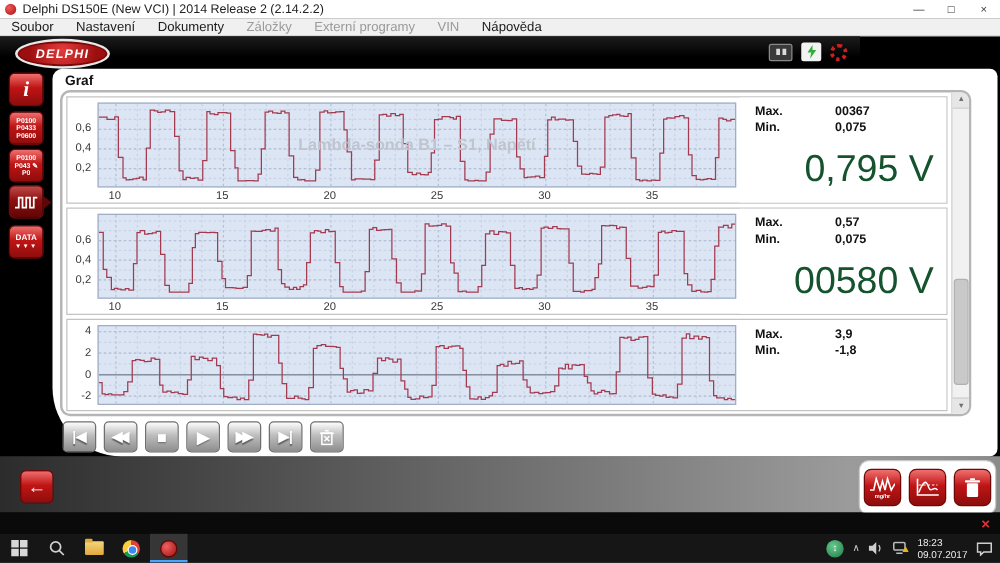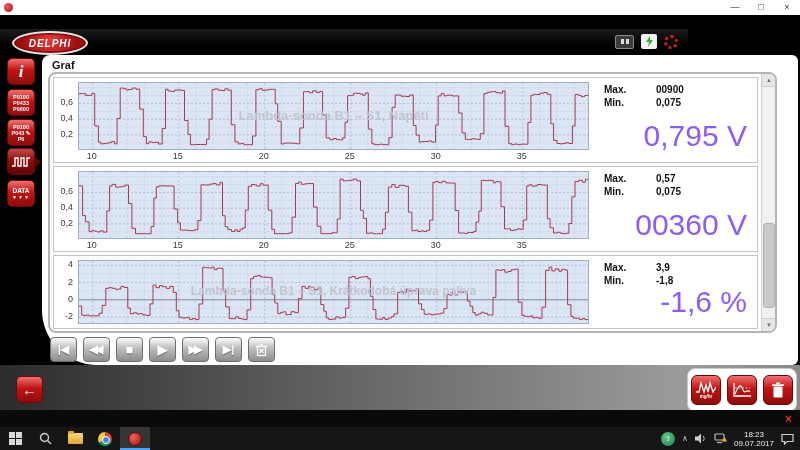--- a/index.html
+++ b/index.html
@@ -55,22 +55,22 @@
   .plot svg{display:block;width:100%;height:100%;}
   .watermark{position:absolute;left:0;right:0;top:50%;transform:translateY(-55%);text-align:center;font-size:13px;font-weight:bold;color:#bfc4ce;white-space:nowrap;pointer-events:none;}
   .watermark.small{font-size:12px;}
   .ylabels{position:absolute;left:0;top:4px;bottom:12px;width:22px;}
   .ylabels span{position:absolute;right:3px;font-size:9px;color:#3a3a3a;}
   .ylabels.nox{bottom:4px;}
   .xlabels{position:absolute;left:24px;right:3px;bottom:0;height:11px;}
   .xlabels span{position:absolute;font-size:9px;color:#3a3a3a;top:0;}
   .info{width:165px;position:relative;padding:5px 8px 4px 12px;font-size:10px;background:#fff;}
   .mmrow{display:flex;font-weight:bold;color:#111;line-height:13px;}
-  .mmrow .lbl{width:52px;}
-  .bigval{position:absolute;right:10px;bottom:9px;font-size:30px;color:#8b5cf6;}
+  .mmrow .lbl{width:64px;}
+  .bigval{position:absolute;right:10px;bottom:9px;font-size:30px;color:#14532d;}
 
   
   #vscroll{position:absolute;right:0;top:0;bottom:0;width:14px;background:#f1f1f1;border-left:1px solid #d0d0d0;}
   .sbtn{position:absolute;left:0;width:14px;height:13px;font-size:6px;color:#707070;text-align:center;line-height:13px;background:#e6e6e6;}
   #sb-up{top:0;border-bottom:1px solid #cfcfcf;}
   #sb-down{bottom:0;border-top:1px solid #cfcfcf;}
   #sb-thumb{position:absolute;left:1px;width:12px;top:58%;height:33%;background:#c9c9c9;border-radius:3px;border:1px solid #b0b0b0;}
 
   
   #playrow{position:absolute;left:8px;top:282px;display:flex;gap:6px;}
@@ -94,36 +94,46 @@
   #start-grid{display:grid;grid-template-columns:6px 6px;grid-template-rows:6px 6px;gap:1px;}
   #start-grid i{background:#d8d8d8;}
   #folder-ic{width:15px;height:11px;background:linear-gradient(#f5d67a,#e0a93e);border-radius:1px;position:relative;}
   #folder-ic::before{content:"";position:absolute;left:0;top:-2px;width:6px;height:3px;background:#e0a93e;border-radius:1px 1px 0 0;}
   #chrome-ic{width:14px;height:14px;border-radius:50%;background:conic-gradient(#db4437 0 33%,#0f9d58 33% 66%,#ffcd40 66% 100%);position:relative;}
   #chrome-ic::after{content:"";position:absolute;left:4px;top:4px;width:6px;height:6px;border-radius:50%;background:#4285f4;border:1px solid #fff;}
   #delphi-ic{width:14px;height:14px;border-radius:50%;background:radial-gradient(circle at 35% 35%,#f06060,#9c0f0f);border:1px solid #5f0606;}
   #tray{margin-left:auto;display:flex;align-items:center;gap:7px;margin-right:6px;color:#ddd;}
   #vci-tray{width:14px;height:14px;border-radius:50%;background:radial-gradient(circle at 40% 35%,#66c98c,#1f7a45);color:#fff;font-size:8px;display:flex;align-items:center;justify-content:center;}
   #chev{font-size:8px;color:#ccc;}
-  #clock{font-size:8px;line-height:9px;text-align:center;color:#eee;}
+  #clock{font-size:8px;line-height:9px;text-align:left;color:#eee;}
 </style>
 </head>
 <body>
 
 <div id="stage">
 
   <div id="titlebar" class="abs">
     <span id="app-dot"></span>
+    <span>Delphi DS150E (New VCI) | 2014 Release 2 (2.14.2.2)</span>
     <span id="win-controls">
       <span class="winbtn">—</span>
       <span class="winbtn">□</span>
       <span class="winbtn">×</span>
     </span>
   </div>
 
+  <div id="menubar" class="abs">
+    <span class="menu-item">Soubor</span>
+    <span class="menu-item">Nastavení</span>
+    <span class="menu-item">Dokumenty</span>
+    <span class="menu-item disabled">Záložky</span>
+    <span class="menu-item disabled">Externí programy</span>
+    <span class="menu-item disabled">VIN</span>
+    <span class="menu-item">Nápověda</span>
+  </div>
 
   <div id="darkband" class="abs">
     <div id="logo">DELPHI</div>
     <div id="header-icons">
       <span id="vci-box">
           <i></i>
           <i></i>
         </span>
       <span id="report-box">
         <svg width="9" height="11" viewBox="0 0 9 11">
@@ -228,21 +238,21 @@
                   <span style="left: 94.7365px;">15</span>
                   <span style="left: 180.716px;">20</span>
                   <span style="left: 266.696px;">25</span>
                   <span style="left: 352.676px;">30</span>
                   <span style="left: 438.655px;">35</span>
                 </div>
             </div>
             <div class="info">
               <div class="mmrow">
                   <span class="lbl">Max.</span>
-                  <span>00900</span>
+                  <span>00367</span>
                 </div>
               <div class="mmrow">
                   <span class="lbl">Min.</span>
                   <span>0,075</span>
                 </div>
               <div class="bigval">0,795 V</div>
             </div>
           </div>
 
           <div class="card" style="height:86px">
@@ -308,21 +318,21 @@
             </div>
             <div class="info">
               <div class="mmrow">
                   <span class="lbl">Max.</span>
                   <span>0,57</span>
                 </div>
               <div class="mmrow">
                   <span class="lbl">Min.</span>
                   <span>0,075</span>
                 </div>
-              <div class="bigval">00360 V</div>
+              <div class="bigval">00580 V</div>
             </div>
           </div>
 
           <div class="card" style="height:74px">
             <div class="left nox">
               <div class="ylabels nox" id="yl2">
                   <span style="top: -0.694444px;">4</span>
                   <span style="top: 16.5278px;">2</span>
                   <span style="top: 33.75px;">0</span>
                   <span style="top: 50.9722px;">-2</span>
@@ -365,34 +375,32 @@
                     <line x1="0" y1="21.52777777777778" x2="509" y2="21.52777777777778" stroke="#c9d3e6" stroke-width="1" stroke-dasharray="2,2"></line>
                     <line x1="0" y1="12.916666666666671" x2="509" y2="12.916666666666671" stroke="#c9d3e6" stroke-width="1" stroke-dasharray="2,2"></line>
                     <line x1="0" y1="4.305555555555557" x2="509" y2="4.305555555555557" stroke="#c9d3e6" stroke-width="1" stroke-dasharray="2,2"></line>
                     <line x1="0" y1="4.305555555555557" x2="509" y2="4.305555555555557" stroke="#b3c0d8" stroke-width="1" stroke-dasharray="2,2"></line>
                     <line x1="0" y1="21.52777777777778" x2="509" y2="21.52777777777778" stroke="#b3c0d8" stroke-width="1" stroke-dasharray="2,2"></line>
                     <line x1="0" y1="38.75" x2="509" y2="38.75" stroke="#b3c0d8" stroke-width="1" stroke-dasharray="2,2"></line>
                     <line x1="0" y1="55.97222222222222" x2="509" y2="55.97222222222222" stroke="#b3c0d8" stroke-width="1" stroke-dasharray="2,2"></line>
                     <line x1="0" y1="38.75" x2="509" y2="38.75" stroke="#84909f" stroke-width="1.2"></line>
                     <path d="M0.0,45.0H2.7V54.1H5.1V54.6H7.7V54.1H10.4V54.9H13.1V54.8H16.8V54.9H20.1V52.3H23.2V44.4H26.8V27.4H29.5V26.7H33.1V27.3H36.4V28.3H39.2V28.0H41.9V25.4H45.0V26.5H48.8V47.0H51.3V52.7H54.5V51.8H57.9V53.0H60.7V52.6H63.6V53.9H67.3V54.4H71.0V42.9H74.0V24.0H77.0V26.7H80.5V24.6H83.5V25.7H87.3V27.4H90.8V25.4H94.3V31.5H97.3V49.8H100.0V56.3H103.3V57.0H106.9V56.6H110.6V58.6H113.4V57.5H116.5V58.6H120.0V43.0H123.7V6.3H126.4V6.6H129.8V7.0H132.7V6.2H135.2V8.7H138.0V7.3H141.2V7.3H144.0V29.4H146.7V45.9H150.3V57.6H154.0V57.7H156.6V55.8H159.5V57.5H162.6V58.0H165.1V58.6H168.0V49.0H171.7V17.6H174.6V15.4H178.1V14.6H181.5V16.0H184.4V16.0H187.4V16.3H190.1V16.8H193.1V33.6H195.7V42.0H198.8V52.6H201.5V51.4H204.2V50.8H206.9V53.7H209.4V53.5H212.2V50.7H215.8V51.7H219.4V37.6H223.0V25.4H226.3V27.4H229.4V25.3H232.2V26.3H235.3V28.6H239.0V26.3H241.8V43.6H244.8V50.2H247.3V56.9H249.8V58.5H253.3V58.1H256.8V55.9H259.8V57.0H263.5V56.4H266.6V47.2H269.9V16.3H272.9V15.5H276.3V17.6H279.7V16.4H282.5V15.9H285.7V15.6H288.9V17.7H291.4V35.3H294.1V48.5H296.9V58.0H300.6V58.3H303.4V56.5H306.0V58.4H309.3V57.1H312.3V55.7H315.0V52.9H318.7V31.4H321.2V30.5H324.1V31.8H327.4V28.0H330.2V30.0H333.3V29.6H336.7V27.7H339.5V42.8H342.6V48.6H345.2V53.3H348.6V52.9H352.1V53.8H355.2V53.2H357.7V53.0H361.4V52.2H364.8V47.6H368.0V33.5H370.8V34.1H373.3V30.4H375.8V34.0H378.7V30.9H381.8V31.2H384.8V30.7H388.4V40.1H391.0V45.3H393.8V51.6H396.3V54.1H399.2V52.9H402.2V51.2H404.9V52.3H408.6V54.0H411.5V53.9H414.0V36.4H416.9V8.9H420.2V9.4H423.1V8.6H425.8V11.2H429.1V10.5H432.1V8.7H435.8V8.2H439.2V41.3H442.9V54.3H445.5V55.3H448.8V55.8H451.4V54.9H453.9V56.9H456.4V56.4H459.5V57.3H463.0V46.2H466.6V9.4H470.1V6.1H472.8V9.9H476.2V7.9H479.9V10.3H482.7V8.3H486.0V9.1H488.6V43.7H491.9V55.4H494.4V57.2H496.9V57.2H500.5V58.6H503.2V57.6H506.0V58.6H509" fill="none" stroke="#a43a50" stroke-width="1"></path>
                   </svg>
-                <div class="watermark small">Lambda-sonda  B1 – S1, Krátkodobá úprava paliva</div>
               </div>
               <div class="xlabels" id="xl2"></div>
             </div>
             <div class="info">
               <div class="mmrow">
                   <span class="lbl">Max.</span>
                   <span>3,9</span>
                 </div>
               <div class="mmrow">
                   <span class="lbl">Min.</span>
                   <span>-1,8</span>
                 </div>
-              <div class="bigval">-1,6 %</div>
             </div>
           </div>
 
         </div>
         <div id="vscroll">
           <div class="sbtn" id="sb-up">▲</div>
           <div id="sb-thumb"></div>
           <div class="sbtn" id="sb-down">▼</div>
         </div>
       </div>

